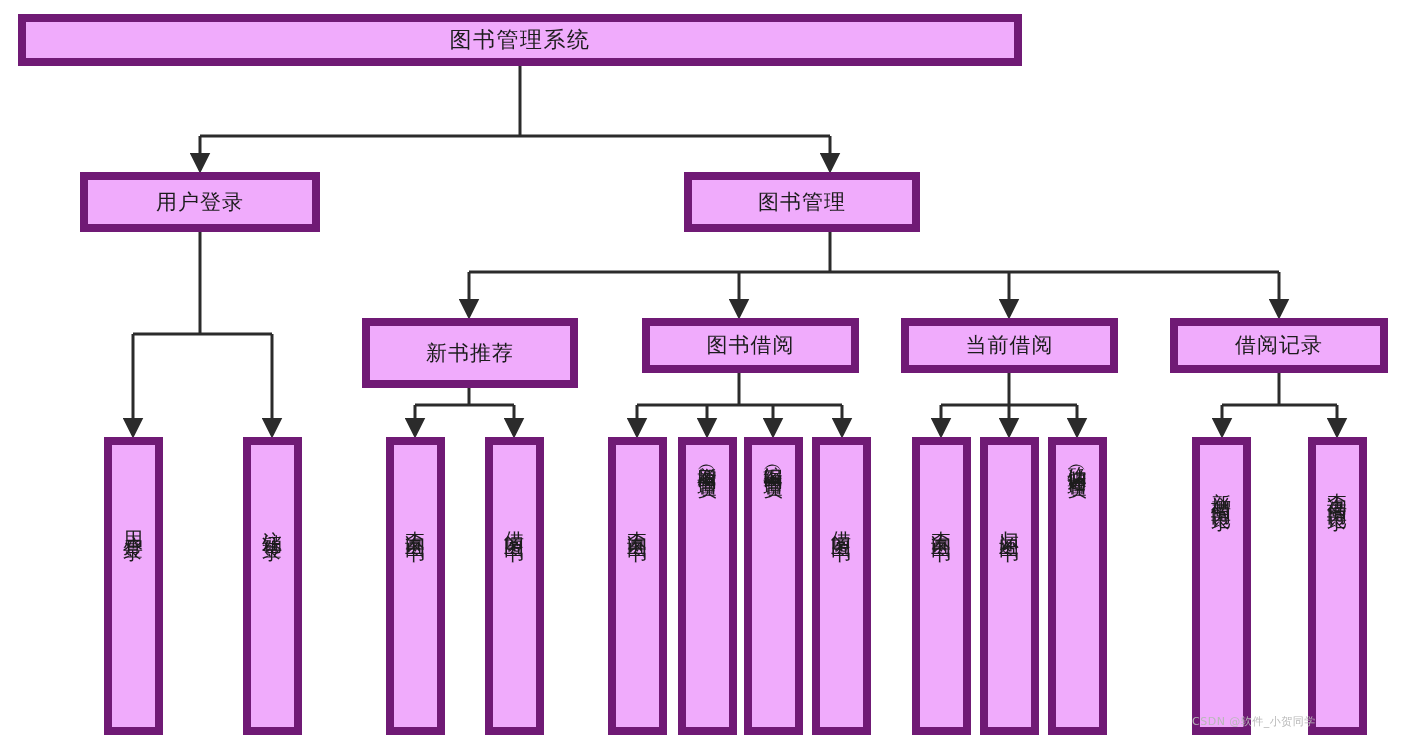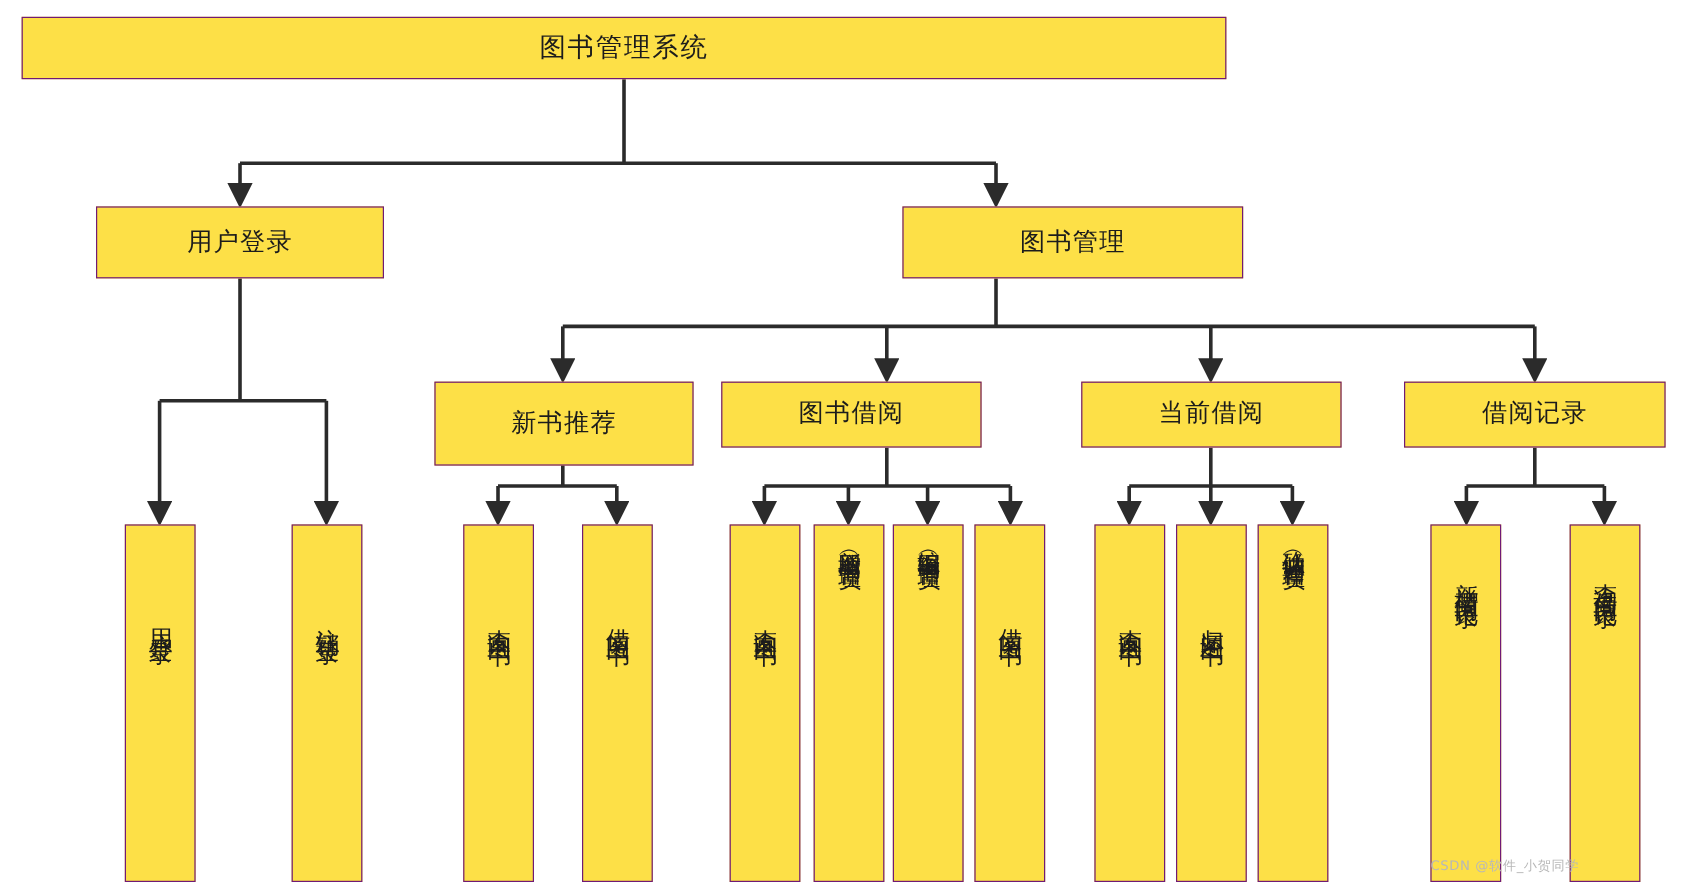--- a/index.html
+++ b/index.html
@@ -23,22 +23,22 @@
     position: absolute;
     left: 0;
     top: 0;
     width: 1405px;
     height: 747px;
     pointer-events: none;
   }
   .node {
     position: absolute;
     box-sizing: border-box;
-    background: #fde047;
-    border: 1px solid #701a75;
+    background: #f0abfc;
+    border: 8px solid #701a75;
     display: flex;
     align-items: center;
     justify-content: center;
     overflow: hidden;
   }
   .node-label {
     color: #1c1c1c;
     line-height: 1.18;
     text-align: center;
     white-space: pre;
@@ -136,28 +136,28 @@
     </g>
   </svg>
 
   <div class="node root horiz" style="left:18px; top:14px; width:1004px; height:52px;">
     <span class="node-label">图书管理系统</span>
   </div>
 
   <div class="node horiz" style="left:80px; top:172px; width:240px; height:60px;">
     <span class="node-label">用户登录</span>
   </div>
-  <div class="node horiz" style="left:752px; top:172px; width:284px; height:60px;">
+  <div class="node horiz" style="left:684px; top:172px; width:236px; height:60px;">
     <span class="node-label">图书管理</span>
   </div>
 
   <div class="node horiz" style="left:362px; top:318px; width:216px; height:70px;">
     <span class="node-label">新书推荐</span>
   </div>
-  <div class="node horiz" style="left:601px; top:318px; width:217px; height:55px;">
+  <div class="node horiz" style="left:642px; top:318px; width:217px; height:55px;">
     <span class="node-label">图书借阅</span>
   </div>
   <div class="node horiz" style="left:1170px; top:318px; width:218px; height:55px;">
     <span class="node-label">借阅记录</span>
   </div>
   <div class="node horiz" style="left:901px; top:318px; width:217px; height:55px;">
     <span class="node-label">当前借阅</span>
   </div>
 
   <div class="node leaf" style="left:104px; top:437px; width:59px; height:298px; padding-top:70px;">

